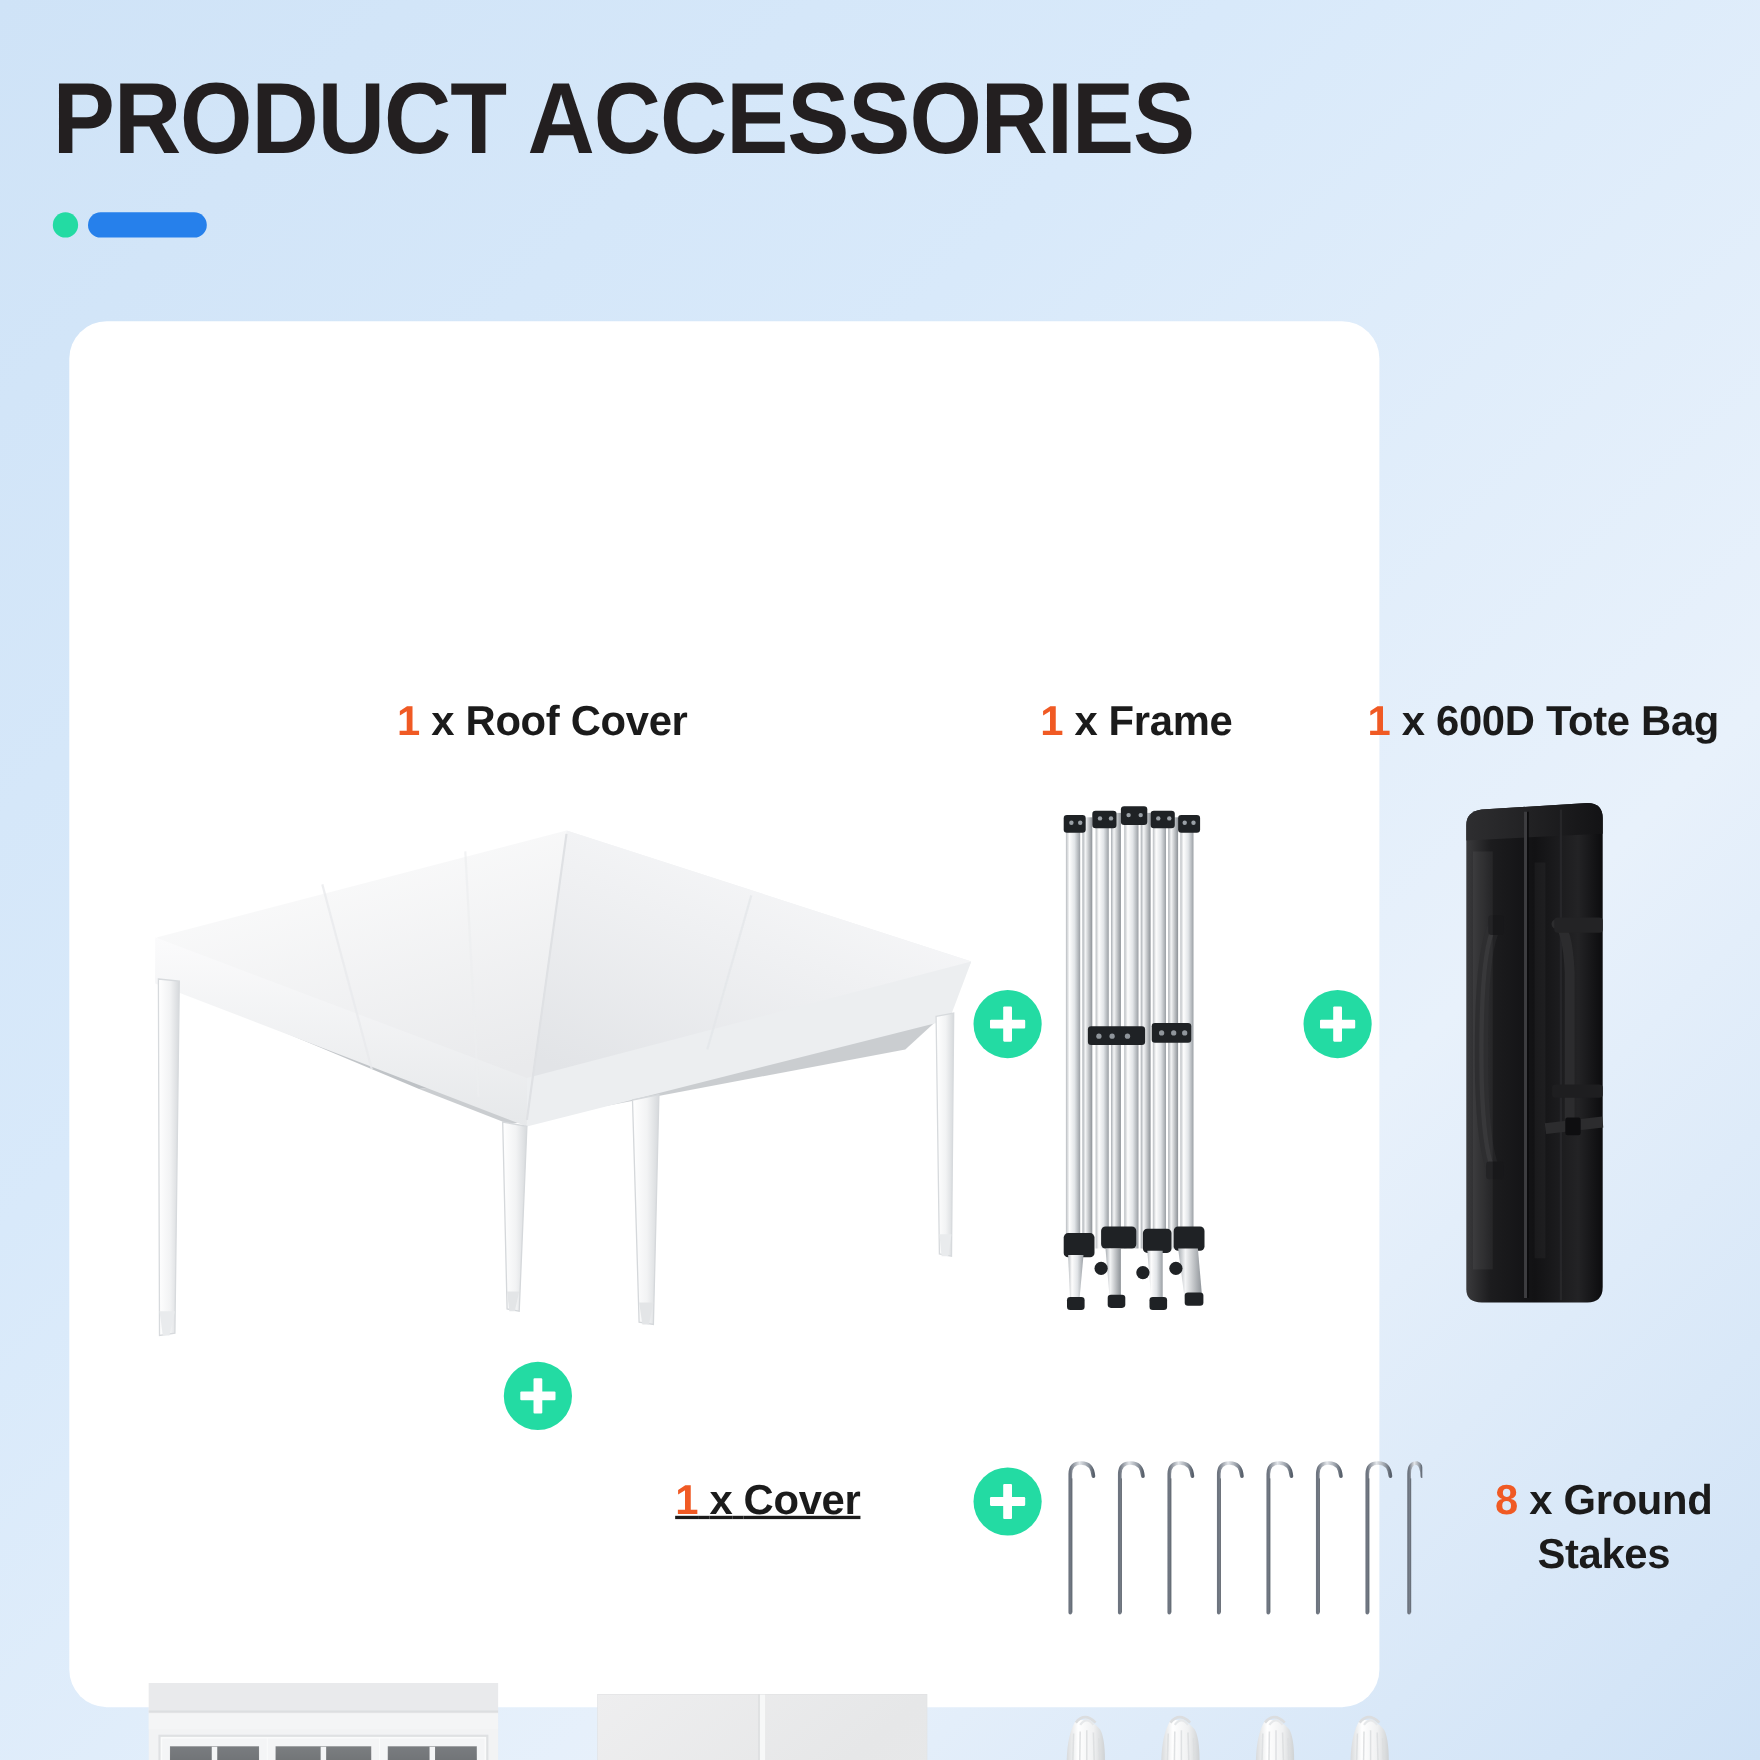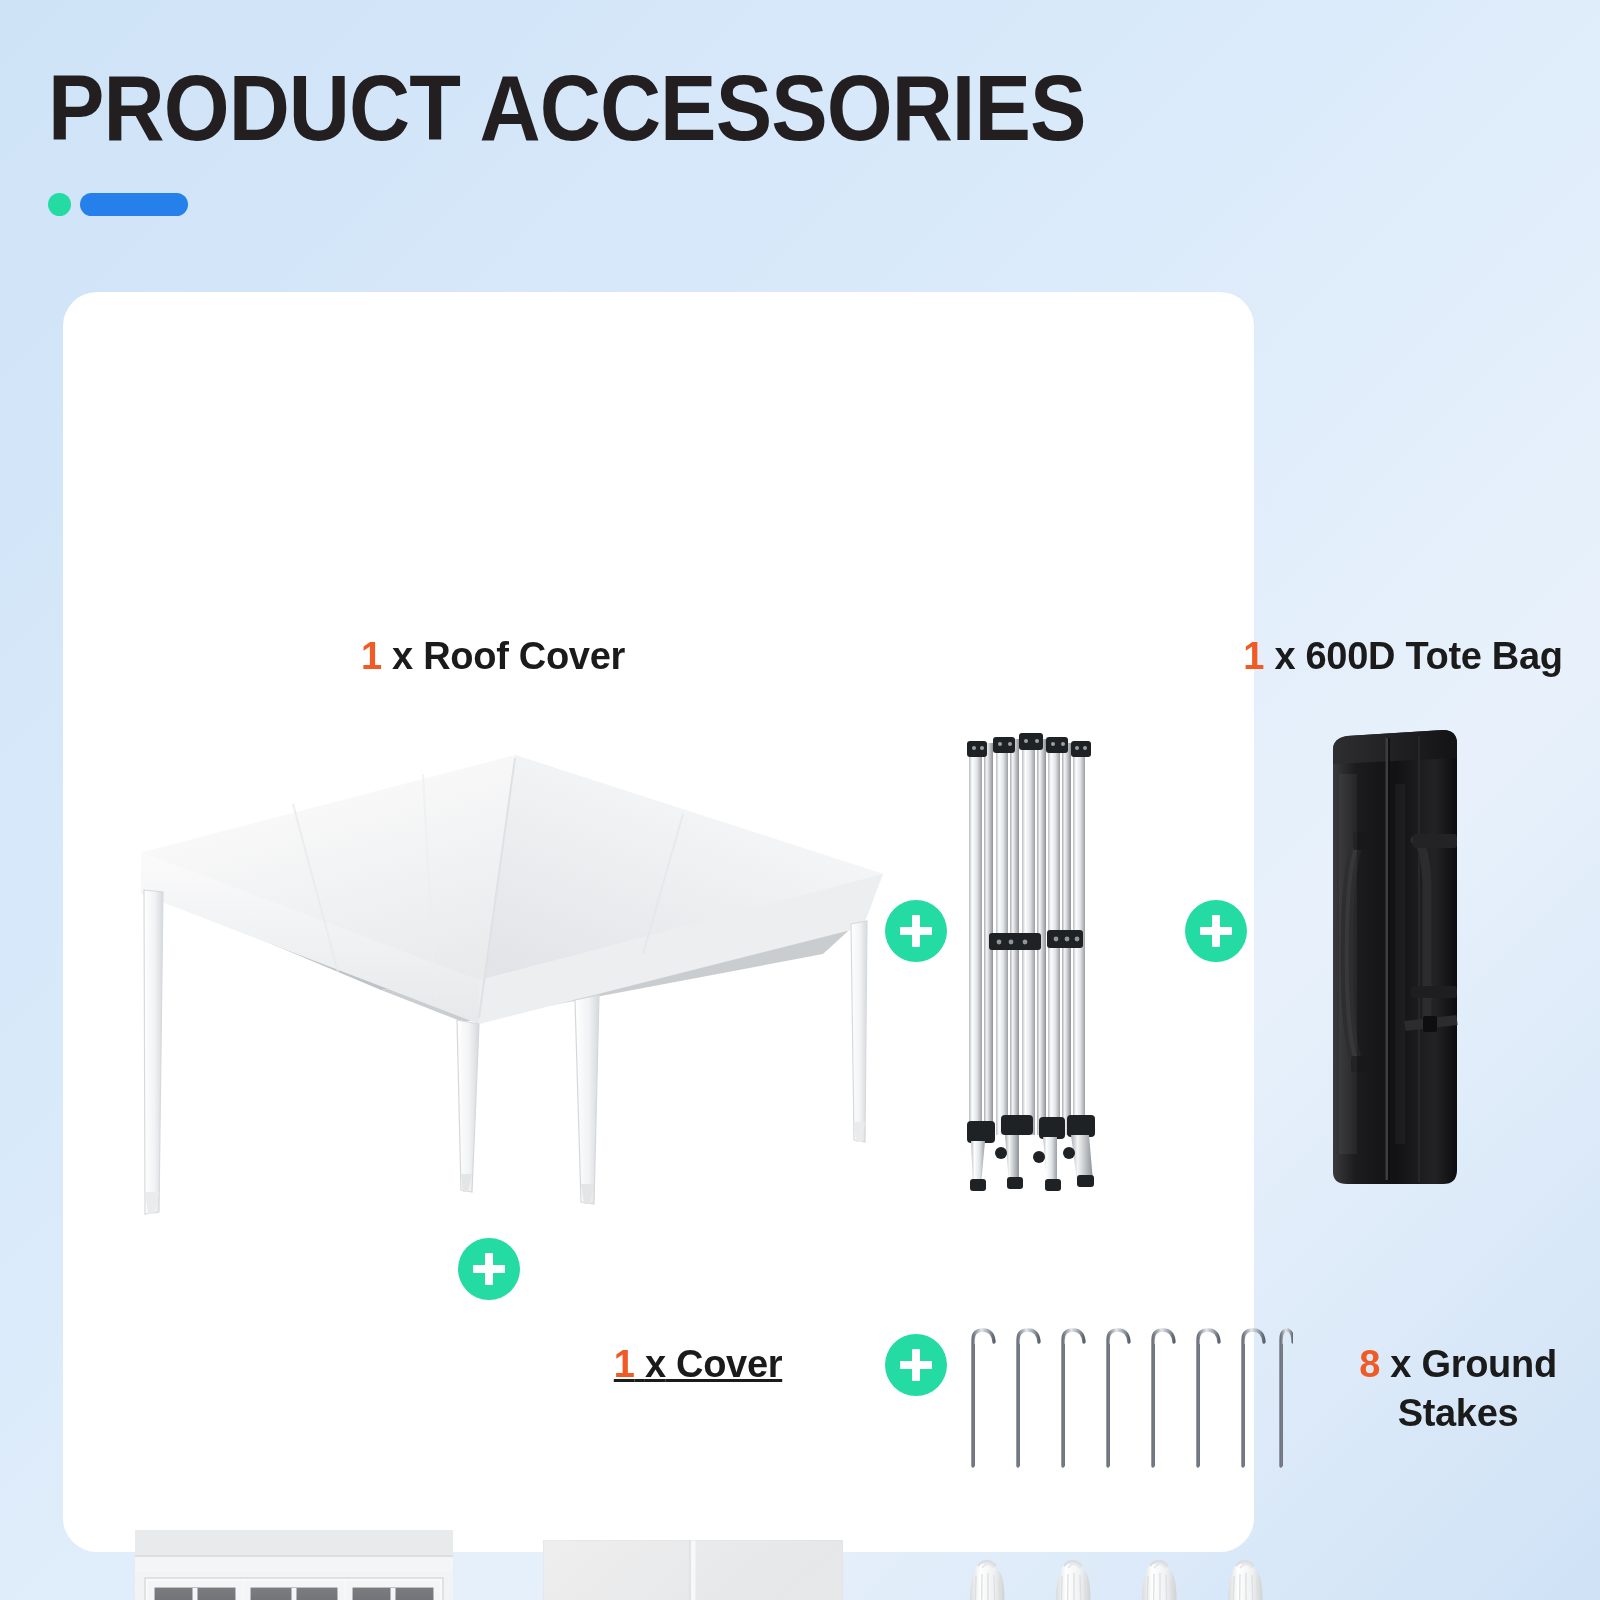--- a/index.html
+++ b/index.html
@@ -135,20 +135,25 @@
 </div>
 
 <div id="card">
 
   <div id="label-roof" class="item-label">
     <span class="qty" style="color: rgb(240, 90, 36);">1</span>
     <span>x</span>
     <span>Roof Cover</span>
   </div>
 
+  <div id="label-frame" class="item-label">
+    <span class="qty" style="color: rgb(240, 90, 36);">1</span>
+    <span>x</span>
+    <span>Frame</span>
+  </div>
 
   <div id="label-bag" class="item-label">
     <span class="qty" style="color: rgb(240, 90, 36);">1</span>
     <span>x</span>
     <span>600D Tote Bag</span>
   </div>
 
   <div id="art-canopy">
     <svg class="svg-fill" viewBox="0 0 760 500" xmlns="http://www.w3.org/2000/svg">
       <defs>

